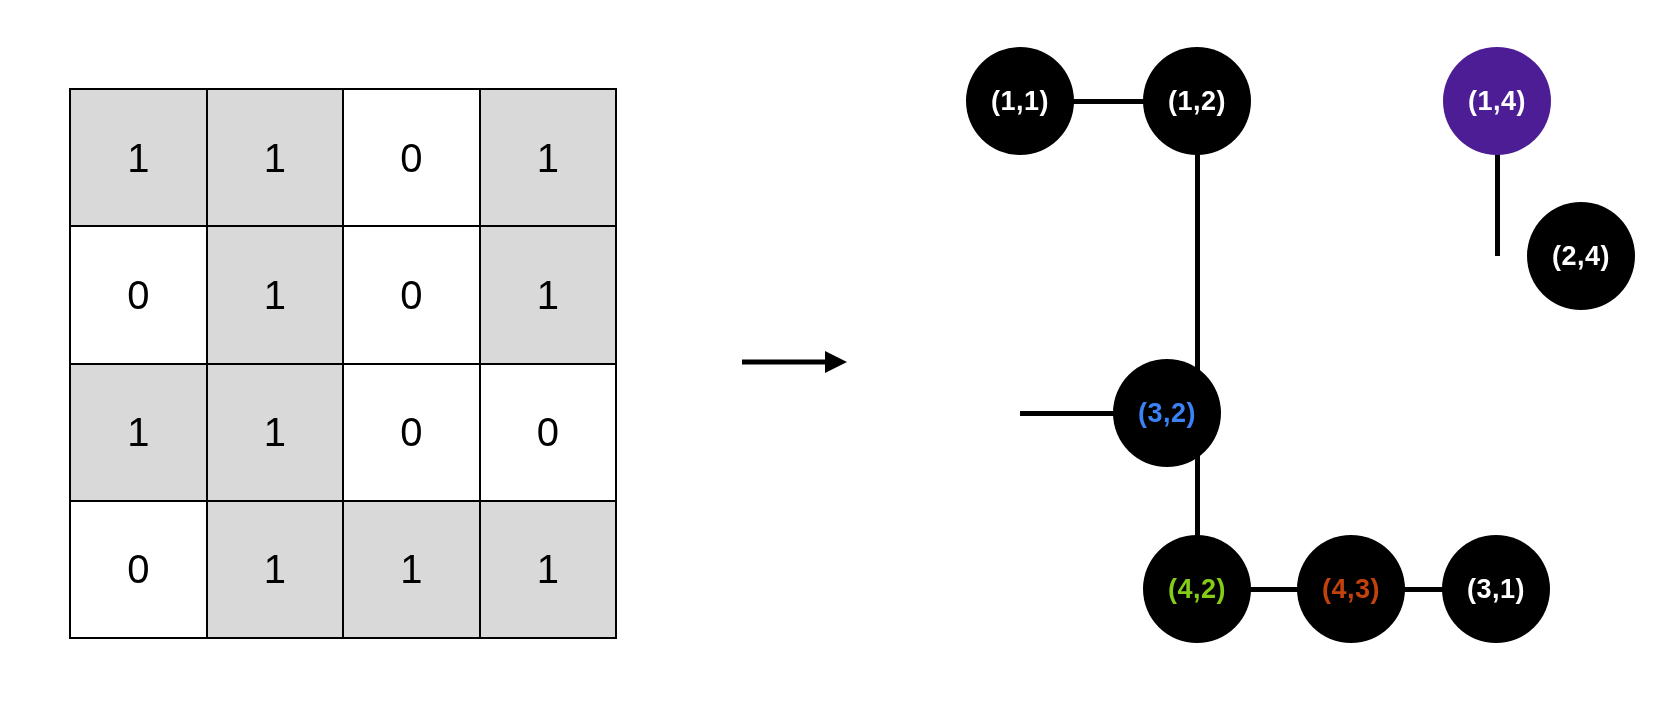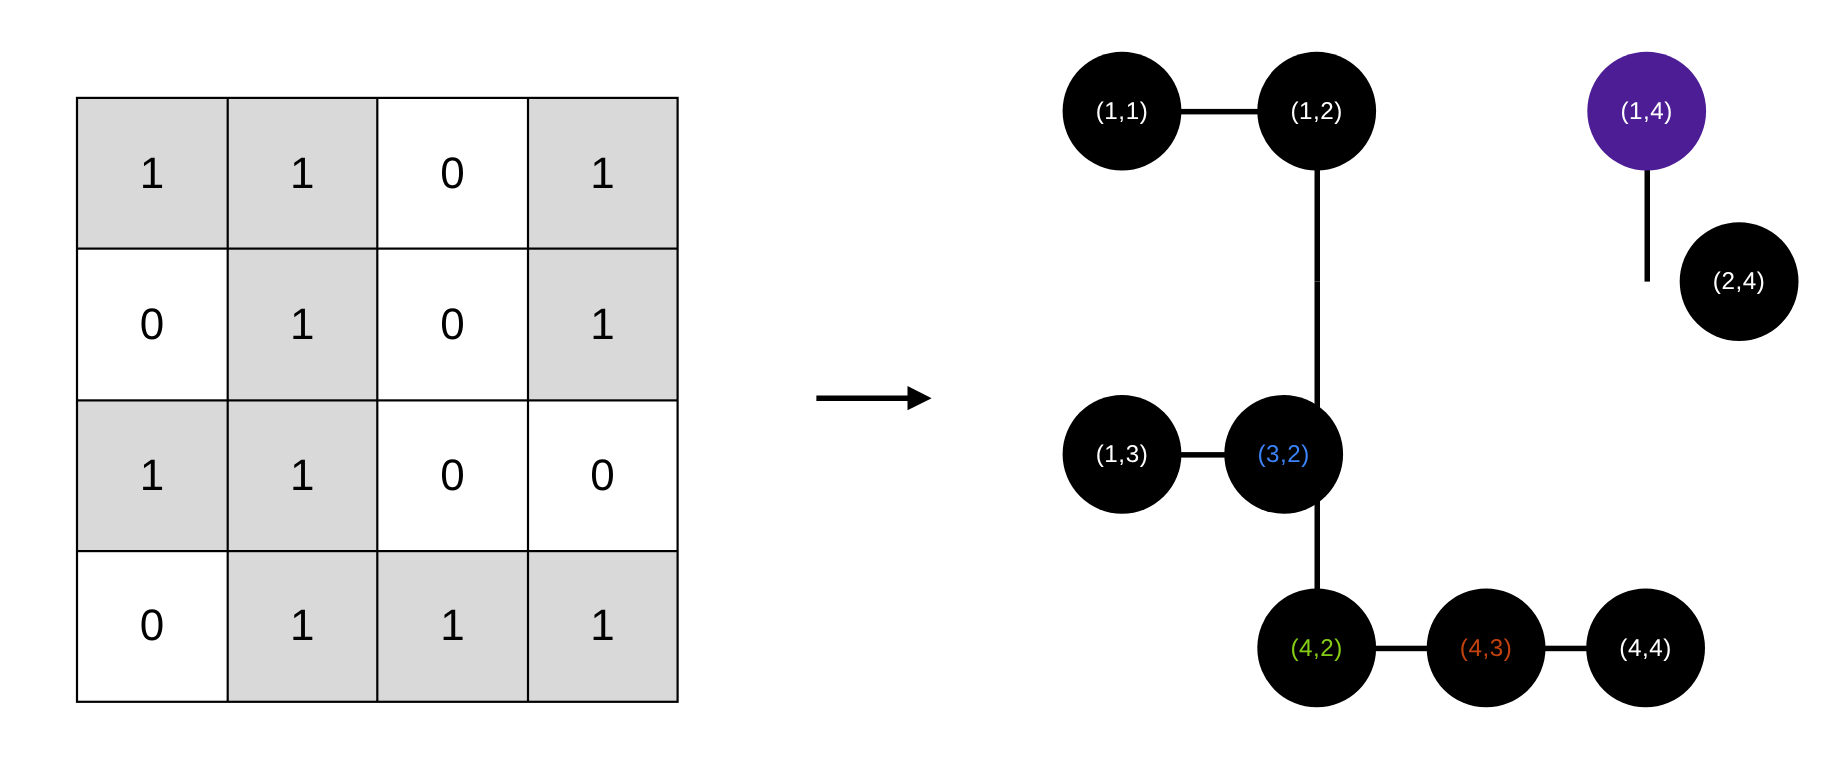--- a/index.html
+++ b/index.html
@@ -56,22 +56,22 @@
   .node {
     position: absolute;
     width: 108px;
     height: 108px;
     border-radius: 50%;
     background: #000000;
     color: #ffffff;
     display: flex;
     align-items: center;
     justify-content: center;
-    font-size: 22px;
-    font-weight: normal;
+    font-size: 27px;
+    font-weight: bold;
     letter-spacing: 0.5px;
   }
 </style>
 </head>
 <body>
 
 <div class="canvas">
 
   <div class="matrix">
       <div class="cell" style="background: rgb(217, 217, 217); color: rgb(0, 0, 0);">1</div>
@@ -103,20 +103,19 @@
       <div class="edge" style="background: rgb(0, 0, 0); left: 1194.5px; top: 256px; width: 5px; height: 157px;"></div>
       <div class="edge" style="background: rgb(0, 0, 0); left: 1020px; top: 410.5px; width: 177px; height: 5px;"></div>
       <div class="edge" style="background: rgb(0, 0, 0); left: 1194.5px; top: 413px; width: 5px; height: 176px;"></div>
       <div class="edge" style="background: rgb(0, 0, 0); left: 1197px; top: 586.5px; width: 154px; height: 5px;"></div>
       <div class="edge" style="background: rgb(0, 0, 0); left: 1351px; top: 586.5px; width: 145px; height: 5px;"></div>
       <div class="edge" style="background: rgb(0, 0, 0); left: 1494.5px; top: 101px; width: 5px; height: 155px;"></div>
       <div class="node" style="left: 966px; top: 47px; background: rgb(0, 0, 0); color: rgb(255, 255, 255);">(1,1)</div>
       <div class="node" style="left: 1143px; top: 47px; background: rgb(0, 0, 0); color: rgb(255, 255, 255);">(1,2)</div>
       <div class="node" style="left: 1443px; top: 47px; background: #4c1d95; color: rgb(255, 255, 255);">(1,4)</div>
       <div class="node" style="left: 1527px; top: 202px; background: rgb(0, 0, 0); color: rgb(255, 255, 255);">(2,4)</div>
-      <div class="node" style="left: 966px; top: 359px; background: rgb(0, 0, 0); color: rgb(255, 255, 255);">(1,3)</div>
       <div class="node" style="left: 1113px; top: 359px; background: rgb(0, 0, 0); color: #3b82f6;">(3,2)</div>
       <div class="node" style="left: 1143px; top: 535px; background: rgb(0, 0, 0); color: #84cc16;">(4,2)</div>
       <div class="node" style="left: 1297px; top: 535px; background: rgb(0, 0, 0); color: #c2410c;">(4,3)</div>
-      <div class="node" style="left: 1442px; top: 535px; background: rgb(0, 0, 0); color: rgb(255, 255, 255);">(4,4)</div>
+      <div class="node" style="left: 1442px; top: 535px; background: rgb(0, 0, 0); color: rgb(255, 255, 255);">(3,1)</div>
     </div>
 
 </div>
 
 </body></html>

